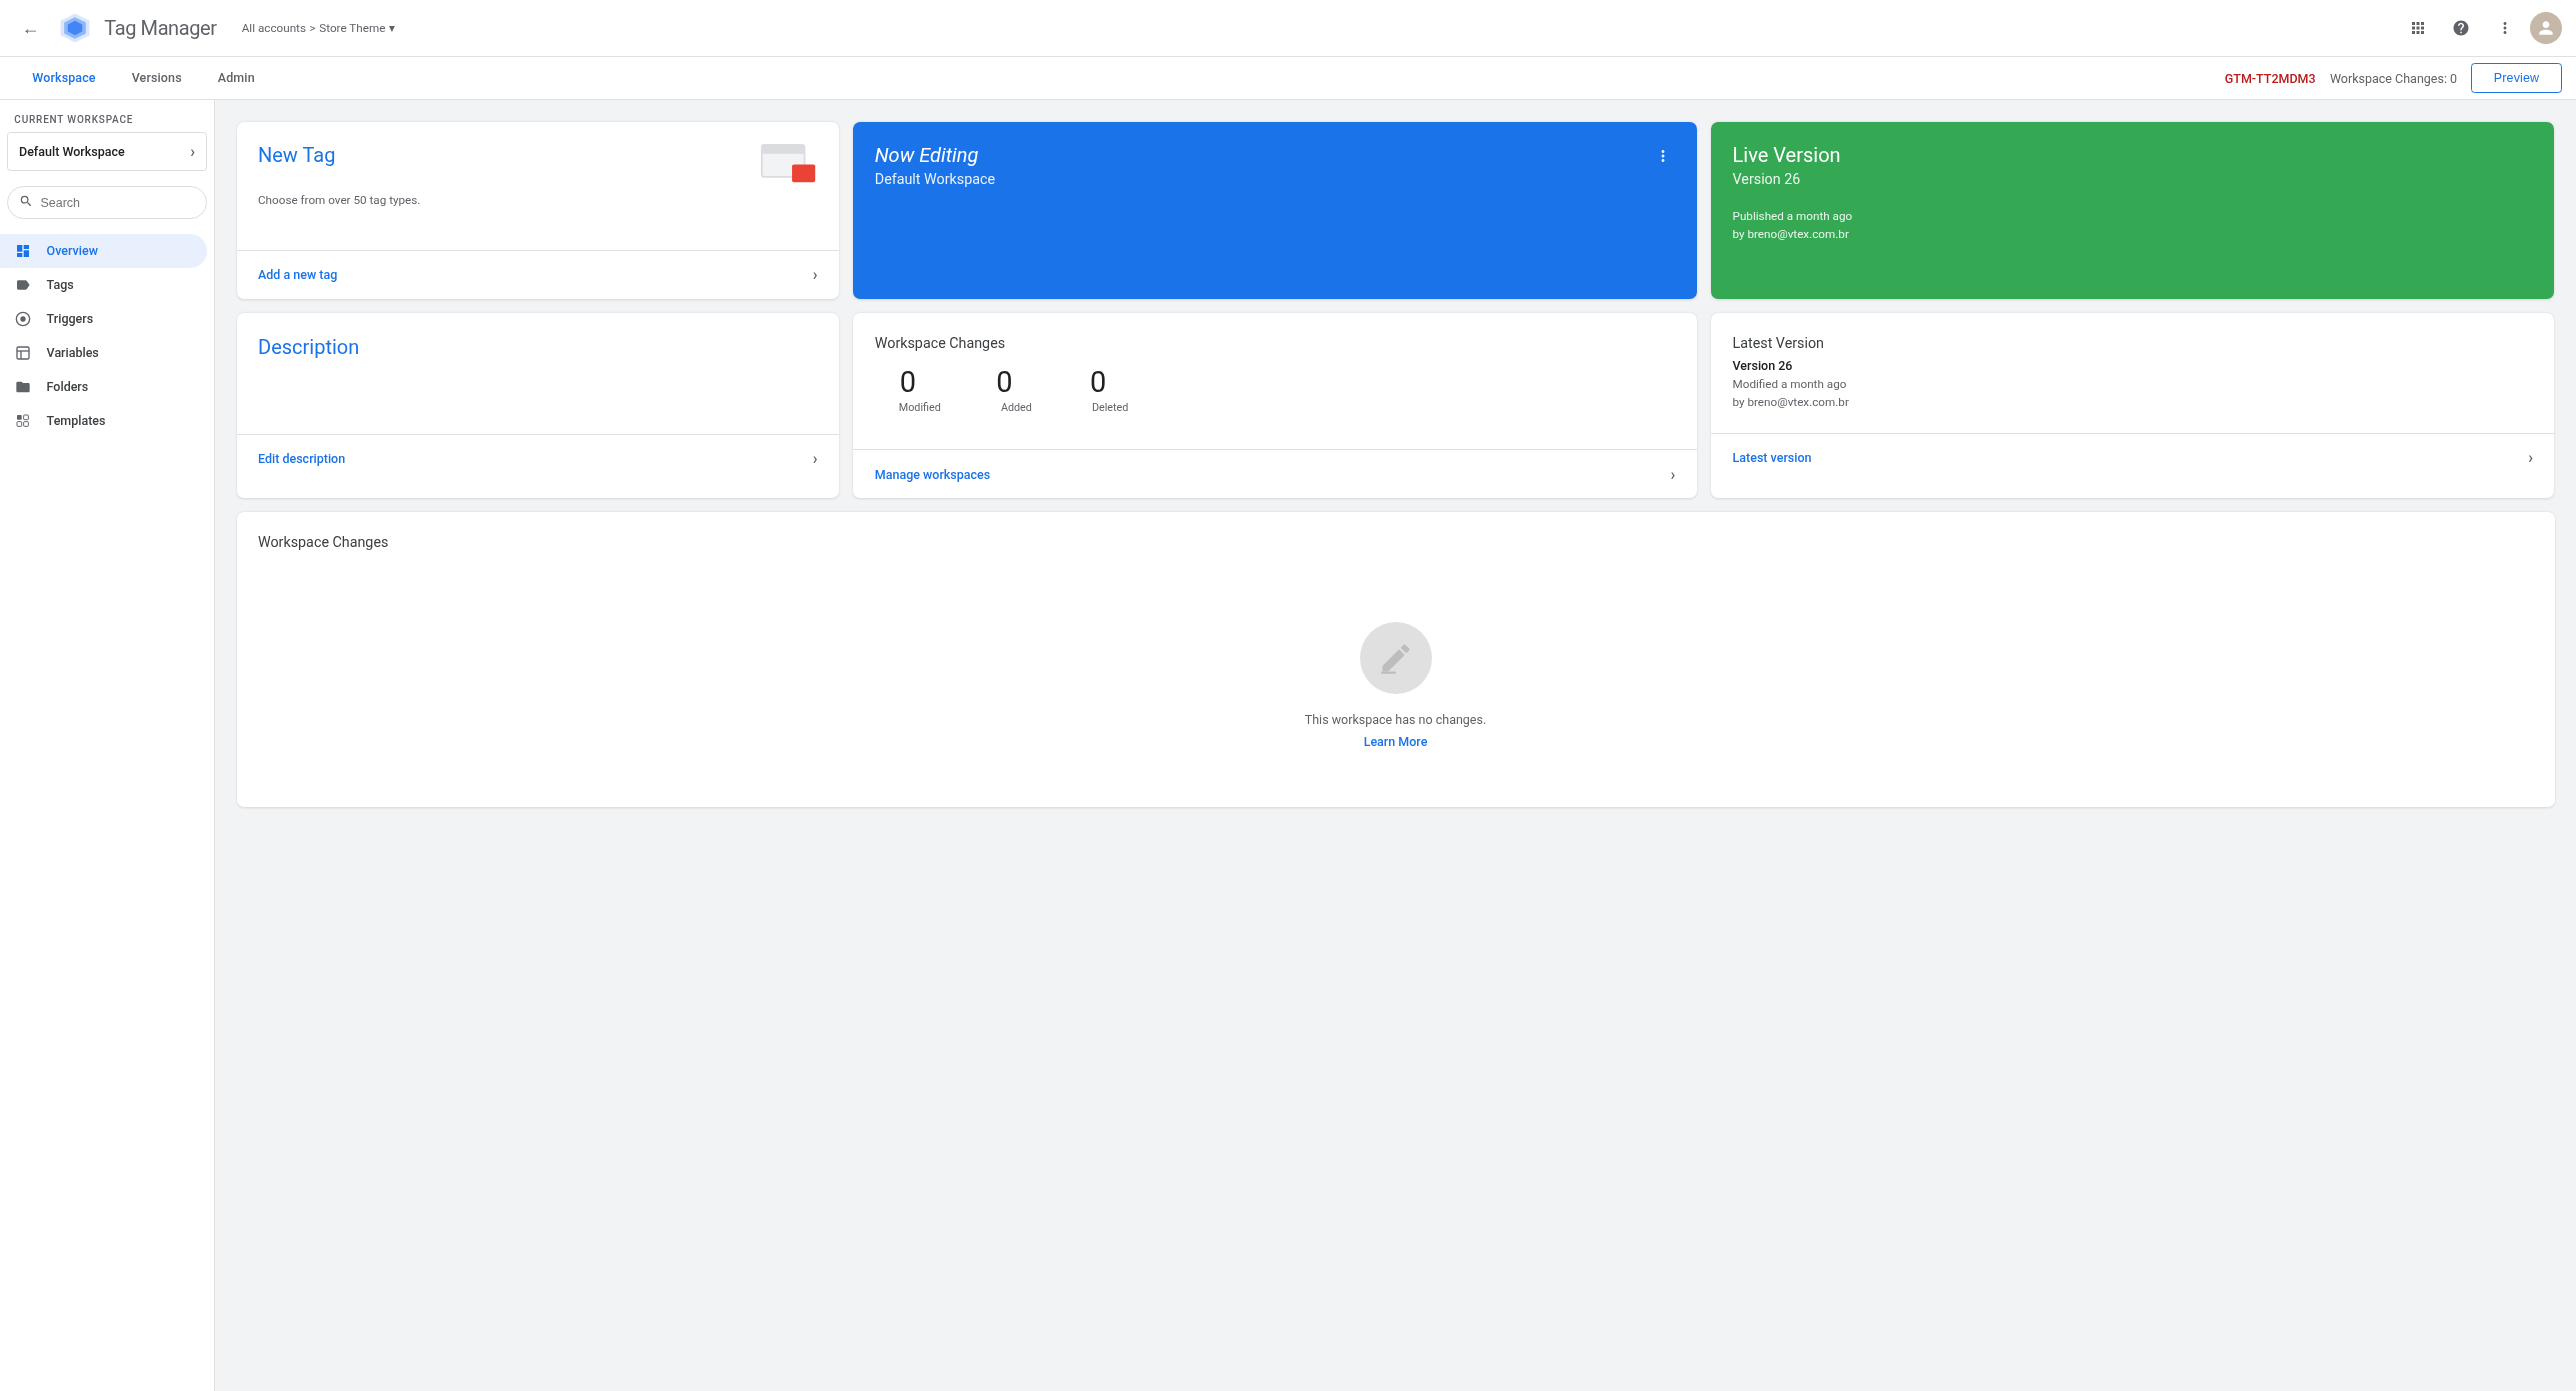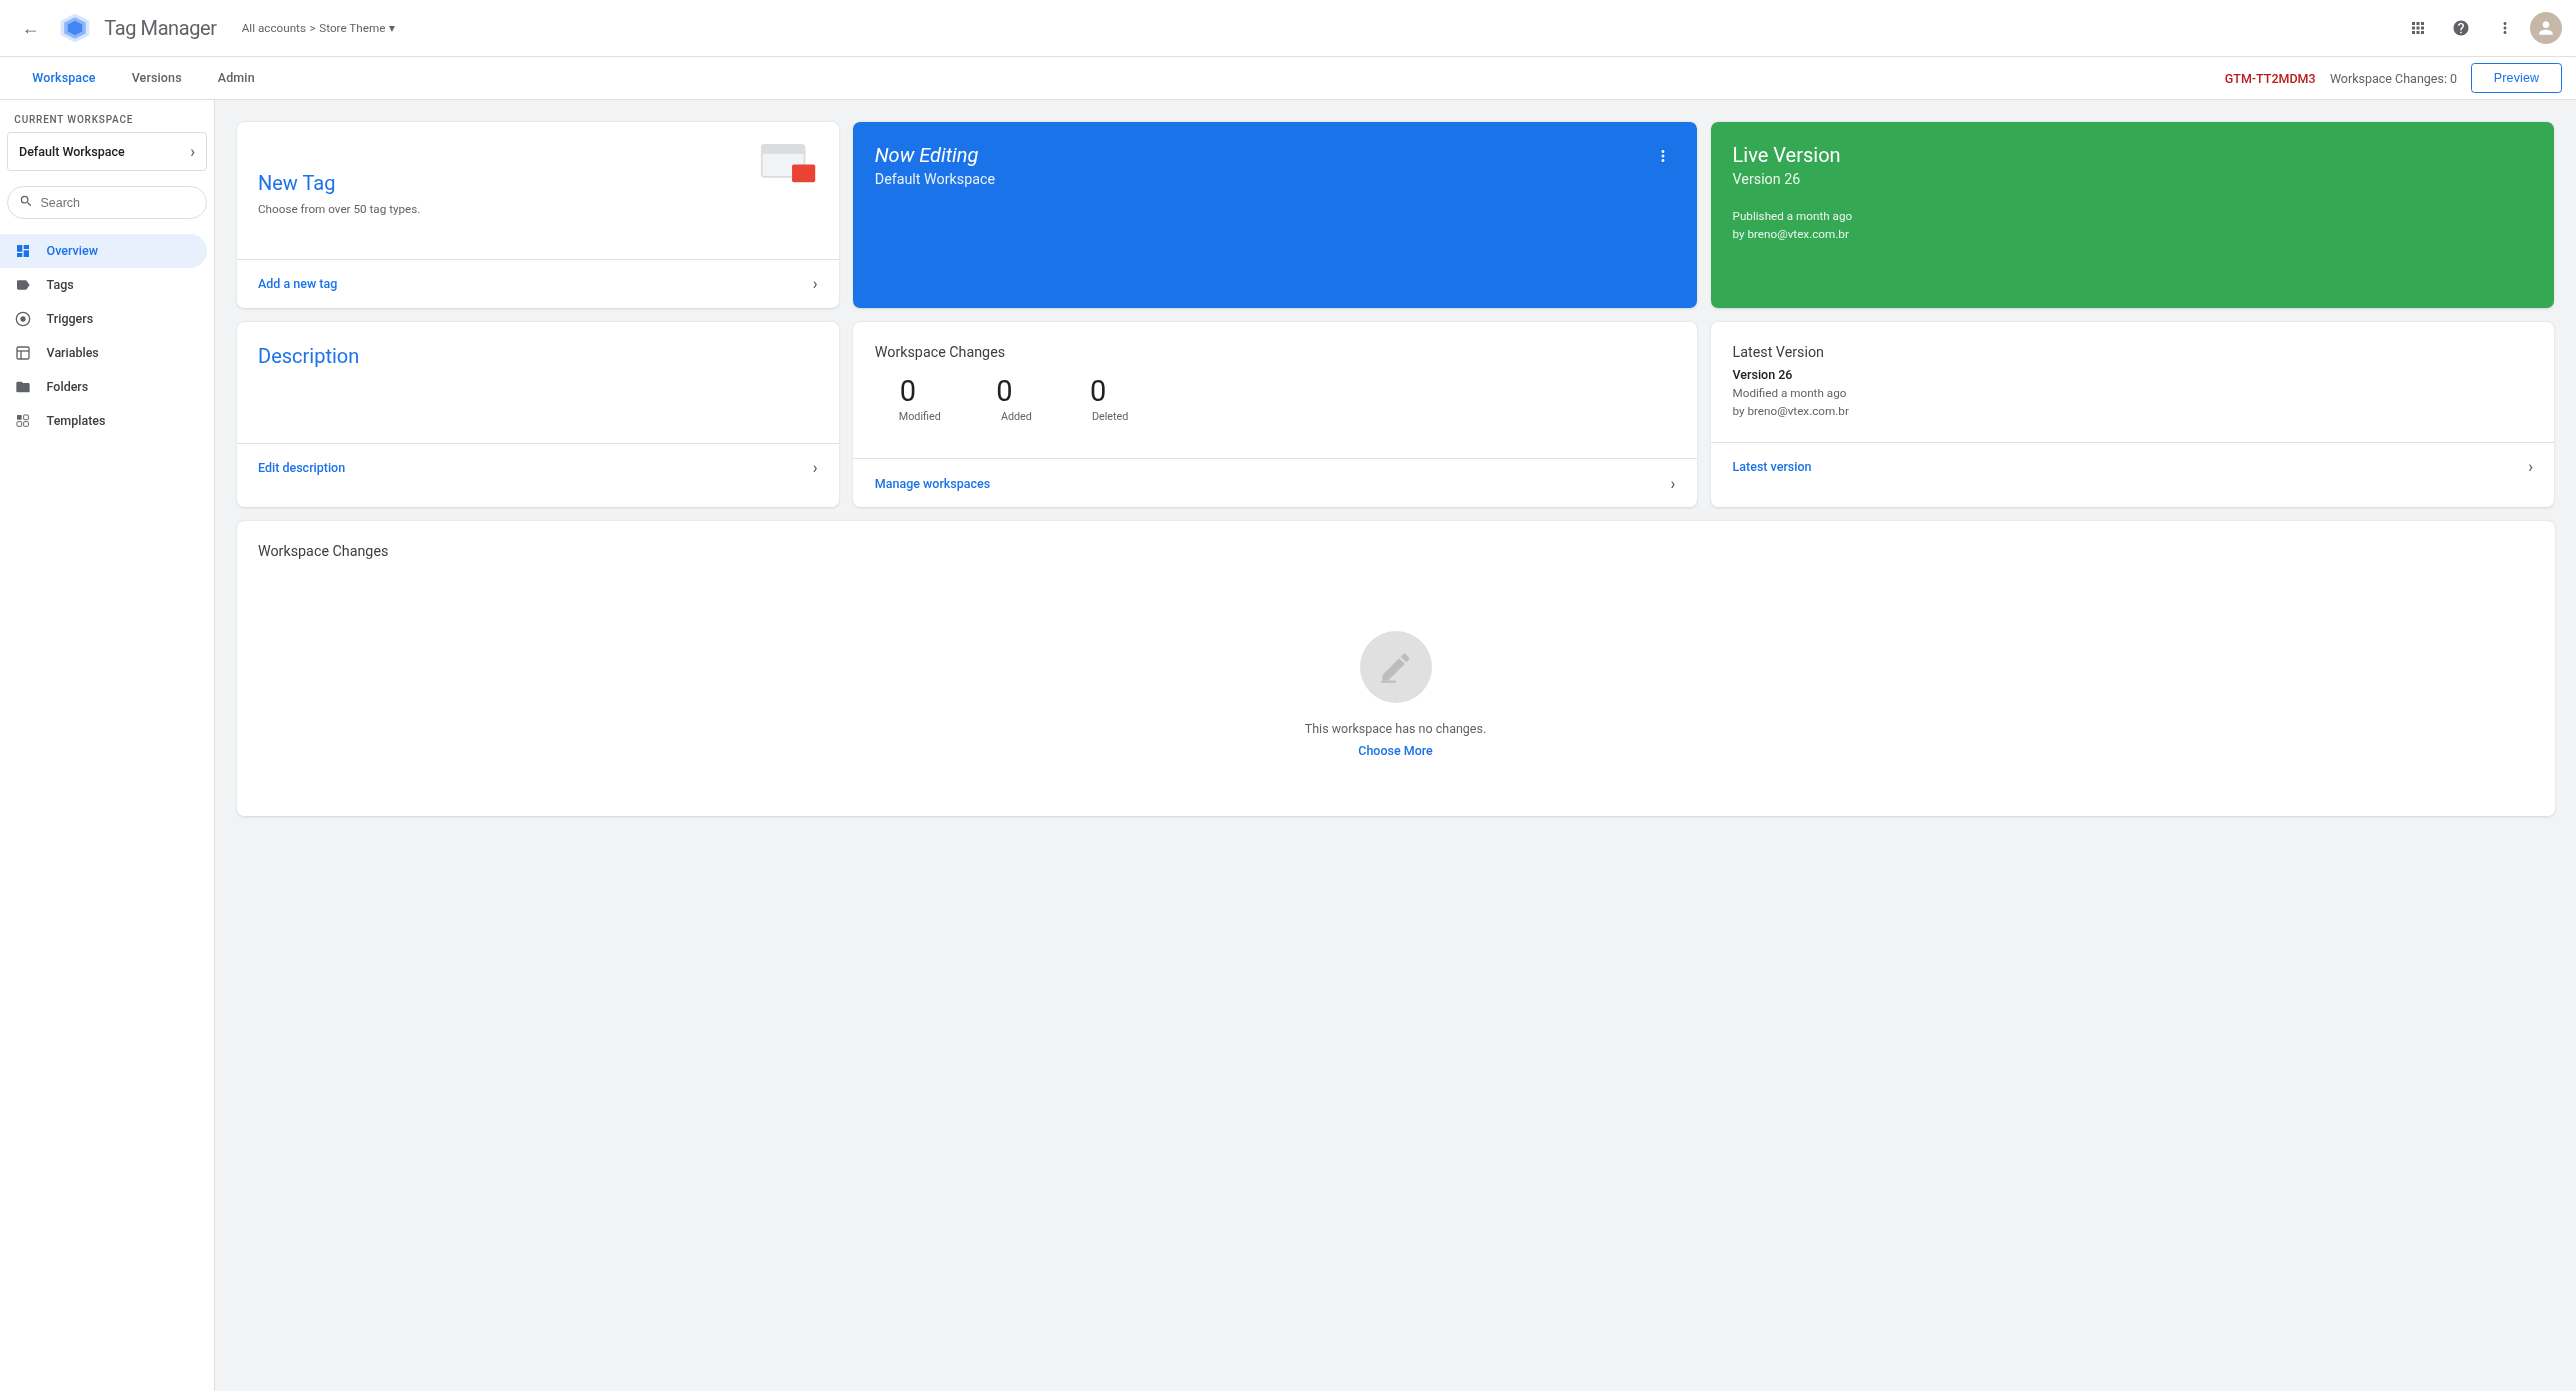--- a/index.html
+++ b/index.html
@@ -127,21 +127,21 @@
       background: #fff;
       border-radius: 7.2px;
       box-shadow: 0 0.9px 2.7px rgba(0,0,0,0.12);
       overflow: hidden;
     }
     .card-inner { padding: 21.5px; }
 
     
     .new-tag-card { display: flex; flex-direction: column; }
     .new-tag-header { display: flex; align-items: flex-start; justify-content: space-between; margin-bottom: 7.2px; }
-    .new-tag-title { font-size: 20px; color: #1a73e8; font-weight: 400; margin-top: 28px; }
+    .new-tag-title { font-size: 20px; color: #1a73e8; font-weight: 400; }
     .tag-icon { width: 57px; height: 43px; position: relative; flex-shrink: 0; }
     .new-tag-desc { color: #5f6368; font-size: 11.7px; margin-bottom: 21.5px; }
     .card-link {
       display: flex;
       align-items: center;
       justify-content: space-between;
       padding: 14.3px 21.5px;
       border-top: 0.9px solid #e0e0e0;
       color: #1a73e8;
       font-size: 12.5px;
@@ -436,20 +436,20 @@
       <div class="workspace-changes-inner">
         <div class="workspace-changes-title">Workspace Changes</div>
         <div class="empty-state">
           <div class="empty-icon">
             <svg viewBox="0 0 24 24" fill="#bdbdbd" width="36" height="36">
               <path d="M3 17.25V21h3.75L17.81 9.94l-3.75-3.75L3 17.25zM20.71 7.04c.39-.39.39-1.02 0-1.41l-2.34-2.34c-.39-.39-1.02-.39-1.41 0l-1.83 1.83 3.75 3.75 1.83-1.83z"></path>
               <rect x="2" y="21" width="10" height="1.5" rx="0.75" fill="#bdbdbd"></rect>
             </svg>
           </div>
           <div class="empty-text">This workspace has no changes.</div>
-          <div class="empty-link">Choose More</div>
+          <div class="empty-link">Learn More</div>
         </div>
       </div>
     </div>
 
   </div>
 </div>
 
 
 </body></html>

